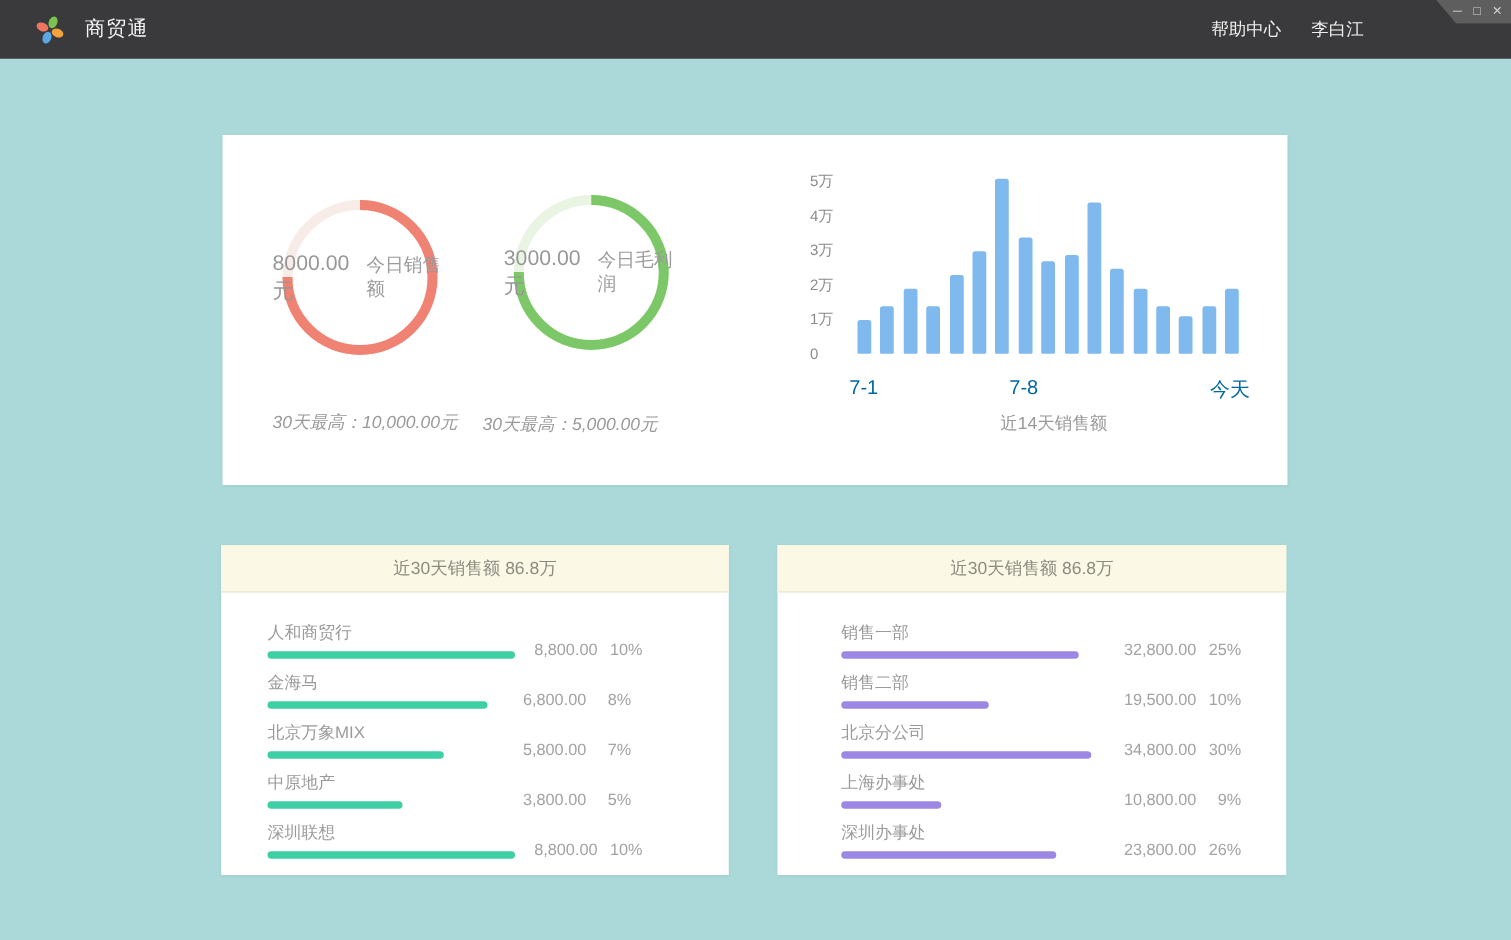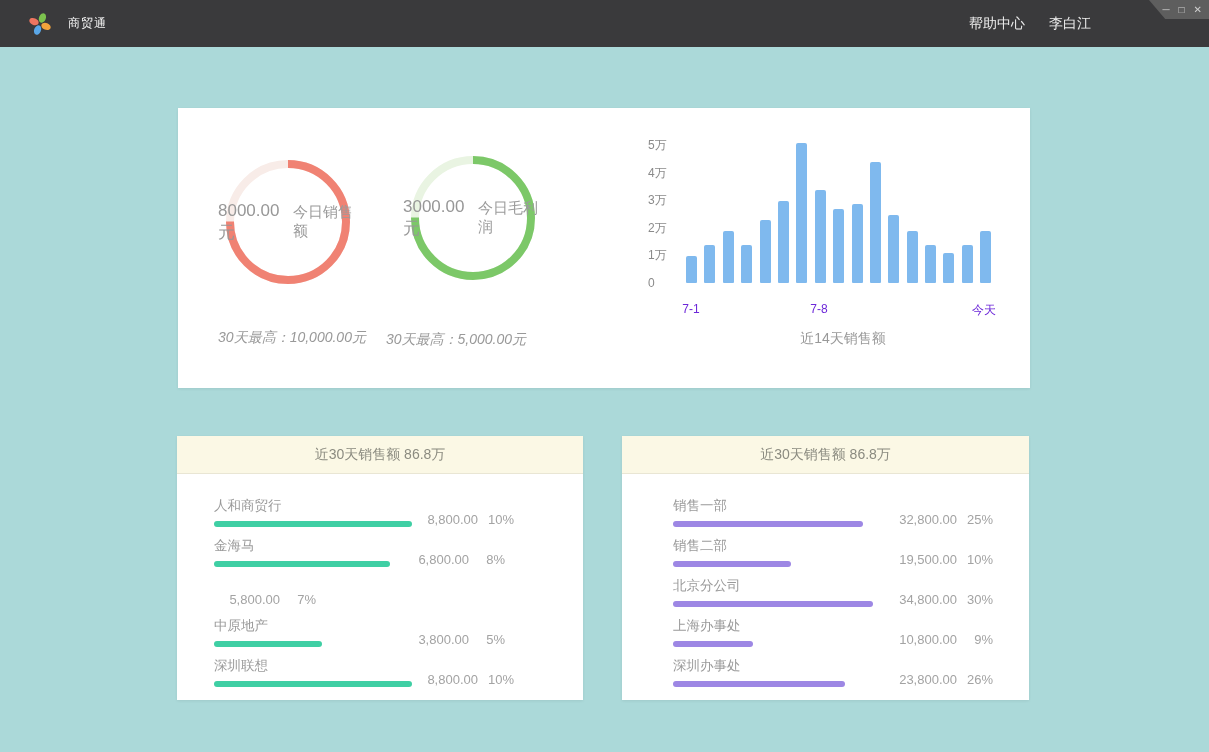--- a/index.html
+++ b/index.html
@@ -2,21 +2,21 @@
 <html><head>
 <meta charset="utf-8">
 <style>
   * { margin:0; padding:0; box-sizing:border-box; }
   body { font-family:"Liberation Sans", sans-serif; }
   .app { position:relative; width:1209px; height:752px; background:#abd9d9; overflow:hidden; }
 
   
   .titlebar { position:absolute; top:0; left:0; width:100%; height:47px; background:#3a3a3c; display:flex; align-items:center; }
   .logo { margin-left:27px; width:26px; height:26px; }
-  .app-title { margin-left:15px; color:#f5f5f5; font-size:12px; letter-spacing:1px; }
+  .app-title { margin-left:15px; color:#f5f5f5; font-size:16px; letter-spacing:1px; }
   .titlebar-right { margin-left:auto; margin-right:118px; display:flex; gap:24px; align-items:center; }
   .titlebar-link { color:#ededed; font-size:14px; cursor:pointer; }
   .win-controls { position:absolute; top:0; right:0; width:60px; height:19px; background:#5e5e5e;
     clip-path:polygon(0 0,100% 0,100% 100%,27% 100%);
     display:flex; align-items:center; justify-content:flex-end; gap:9px; padding-right:7px; }
   .win-btn { color:#cfcfcf; font-size:10px; line-height:10px; cursor:pointer; }
 
   
   .panel { position:absolute; background:#ffffff; box-shadow:0 1px 3px rgba(0,0,0,0.07); }
   .top-panel { left:178px; top:108px; width:852px; height:280px; }
@@ -32,21 +32,21 @@
   .donut-label { font-size:15px; color:#9b9b9b; }
   .footnote { position:absolute; width:240px; text-align:center; font-size:14px; color:#999999;font-style:italic; }
   .footnote-1 { left:-6px; top:221px; }
   .footnote-2 { left:158px; top:223px; }
 
   
   .y-axis { position:absolute; left:470px; top:30px; height:152px; width:34px; display:flex; flex-direction:column; justify-content:space-between; }
   .y-axis span { font-size:12px; color:#8a8a8a; line-height:14px; }
   .daily-bars { position:absolute; left:508px; bottom:105px; height:141px; display:flex; align-items:flex-end; gap:7.4px; }
   .vbar { width:11px; border-radius:2px 2px 1px 1px; }
-  .x-tick { position:absolute; top:194px; transform:translateX(-50%); font-size:12px; color:#6d28d9; }
+  .x-tick { position:absolute; top:194px; transform:translateX(-50%); font-size:16px; color:#0369a1; }
   .xt-0 { left:513px; } .xt-1 { left:641px; } .xt-2 { left:806px; }
   .chart-caption { position:absolute; left:545px; top:222px; width:240px; text-align:center; font-size:14px; color:#999999; }
 
   
   .panel-header { height:38px; background:#fbf8e5; border-bottom:1px solid #e9e6d4; display:flex; align-items:center; justify-content:center; font-size:14px; color:#8b8b80; }
   .rows { padding-top:13px; }
   .list-panel-left  .rows { padding-left:37px; padding-right:78px; }
   .list-panel-right .rows { padding-left:51px; padding-right:36px; }
   .row { height:40px; display:flex; align-items:flex-end; justify-content:space-between; }
   .row-main { display:flex; flex-direction:column; }
@@ -156,20 +156,24 @@
           <div class="row-main">
             <div class="row-label">金海马</div>
             <div class="row-bar" style="width:176px;background:#3fcfa4"></div>
           </div>
           <div class="row-nums">
             <span class="row-value">6,800.00</span>
             <span class="row-pct">8%</span>
           </div>
         </div>
         <div class="row">
+          <div class="row-main">
+            <div class="row-label">北京万象MIX</div>
+            <div class="row-bar" style="width:141px;background:#3fcfa4"></div>
+          </div>
           <div class="row-nums">
             <span class="row-value">5,800.00</span>
             <span class="row-pct">7%</span>
           </div>
         </div>
         <div class="row">
           <div class="row-main">
             <div class="row-label">中原地产</div>
             <div class="row-bar" style="width:108px;background:#3fcfa4"></div>
           </div>

